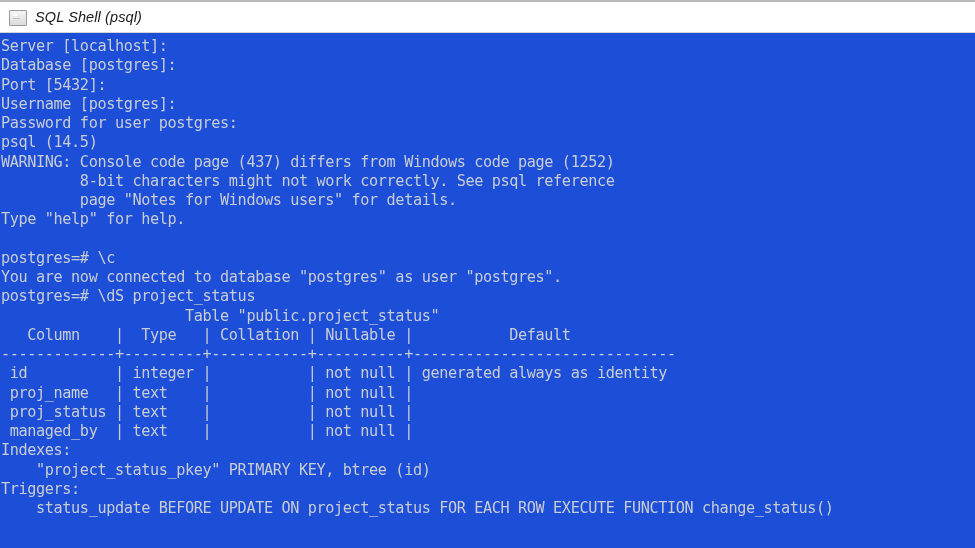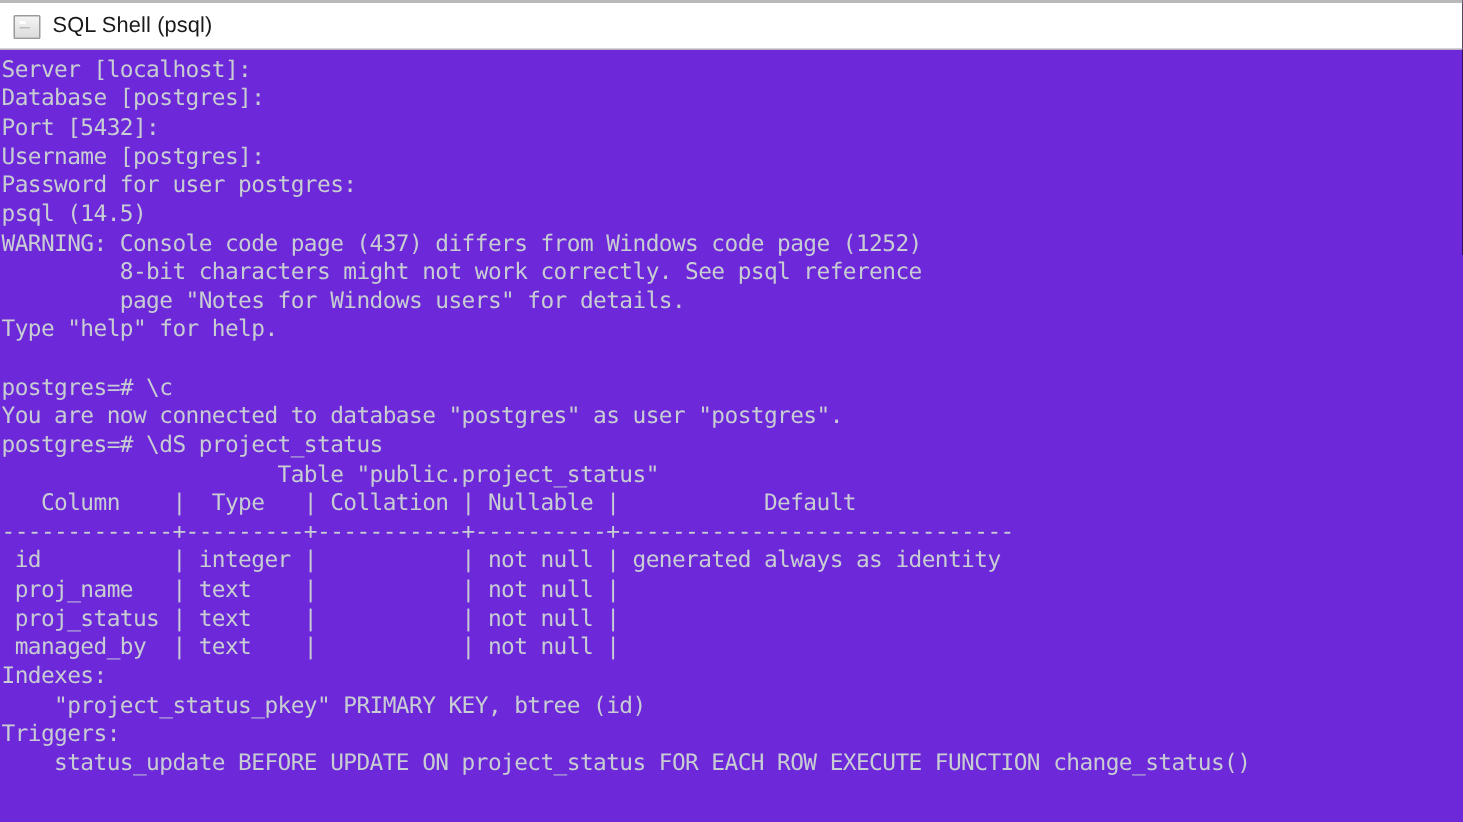--- a/index.html
+++ b/index.html
@@ -18,20 +18,21 @@
   
   #titlebar {
     height: 33px;
     background: #ffffff;
     border-top: 2px solid #b9b9b9;
     box-sizing: border-box;
     display: flex;
     align-items: center;
     padding-left: 9px;
     position: relative;
+    font-style: italic;
   }
   #titlebar::after {
     content: "";
     position: absolute;
     left: 0; right: 0; bottom: 0;
     height: 1px;
     background: #d4d4d4;
   }
   .title-icon {
     width: 18px;
@@ -69,21 +70,21 @@
     font-family: "Liberation Sans", sans-serif;
     font-size: 14.5px;
     color: #1a1a1a;
     letter-spacing: 0.1px;
     line-height: 1;
     white-space: nowrap;
   }
 
   
   #console {
-    background: #6d28d9;
+    background: #1d4ed8;
     color: #c8cdd4;
     height: 515px;
     box-sizing: border-box;
     padding: 4px 0 0 0;
     overflow: hidden;
   }
   #console pre {
     margin: 0;
     padding: 0 0 0 1px;
     font-family: "DejaVu Sans Mono", "Liberation Mono", monospace;

